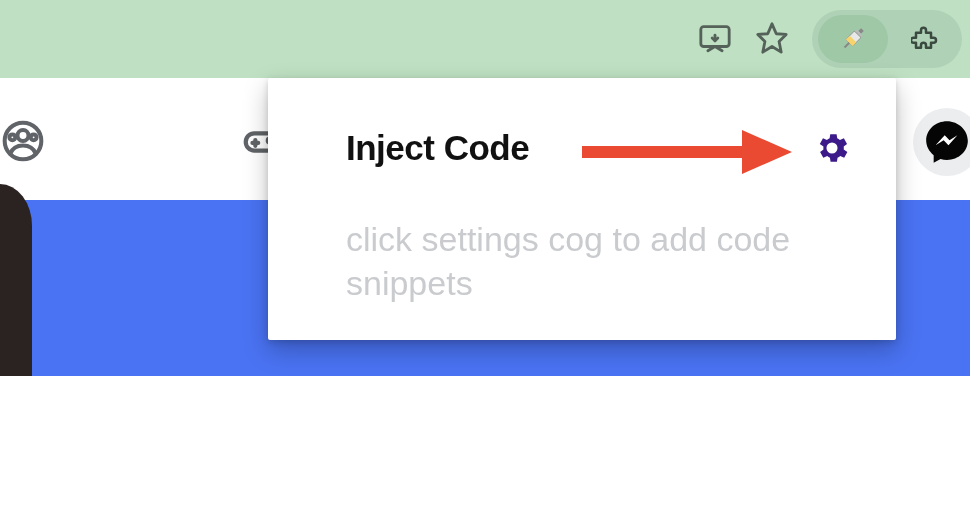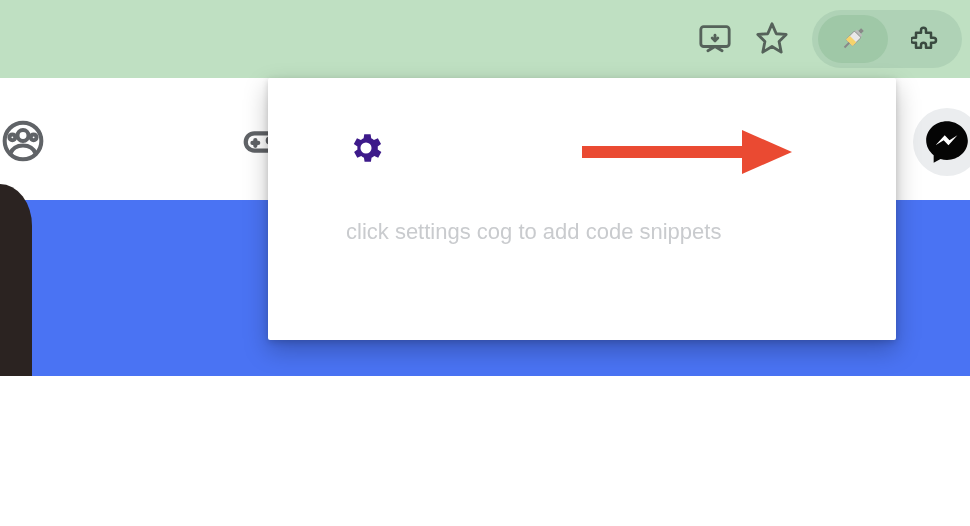--- a/index.html
+++ b/index.html
@@ -76,21 +76,21 @@
   }
   .popup-header {
     display: flex; align-items: center; justify-content: space-between;
     height: 56px;
   }
   .popup-title {
     font-size: 35px; font-weight: 800; color: #111; letter-spacing: -0.5px;
   }
   .popup-cog { width: 40px; height: 40px; color: #3d1a8a; display:flex; align-items:center; justify-content:center; cursor:pointer; }
   .popup-hint {
-    margin-top: 42px; font-size: 22px; color: #c9cbce; line-height: 1.28; max-width: 500px;
+    margin-top: 42px; font-size: 34px; color: #c9cbce; line-height: 1.28; max-width: 500px;
   }
 
   
   .arrow {
     position: absolute; left: 582px; top: 128px; width: 210px; height: 48px;
     pointer-events: none;
   }
 
   svg { display: block; }
 </style>
@@ -159,20 +159,21 @@
       </svg>
     </div>
   </div>
 
   <div class="blue-band"></div>
   <div class="profile-pic"></div>
   <div class="white-below"></div>
 
   <div class="popup">
     <div class="popup-header">
+      <div class="popup-title">Inject Code</div>
       <div class="popup-cog">
         <svg width="38" height="38" viewBox="0 0 24 24">
           <path fill="currentColor" d="M19.4 13a7.5 7.5 0 000-2l2.1-1.6-2-3.5-2.5 1a7.3 7.3 0 00-1.7-1l-.4-2.6h-4l-.4 2.6a7.3 7.3 0 00-1.7 1l-2.5-1-2 3.5L6.6 11a7.5 7.5 0 000 2l-2.1 1.6 2 3.5 2.5-1c.5.4 1.1.8 1.7 1l.4 2.6h4l.4-2.6c.6-.2 1.2-.6 1.7-1l2.5 1 2-3.5L19.4 13zM12 15.5A3.5 3.5 0 1112 8.5a3.5 3.5 0 010 7z"></path>
         </svg>
       </div>
     </div>
     <div class="popup-hint">click settings cog to add code snippets</div>
   </div>
 
   <svg class="arrow" viewBox="0 0 210 48">

